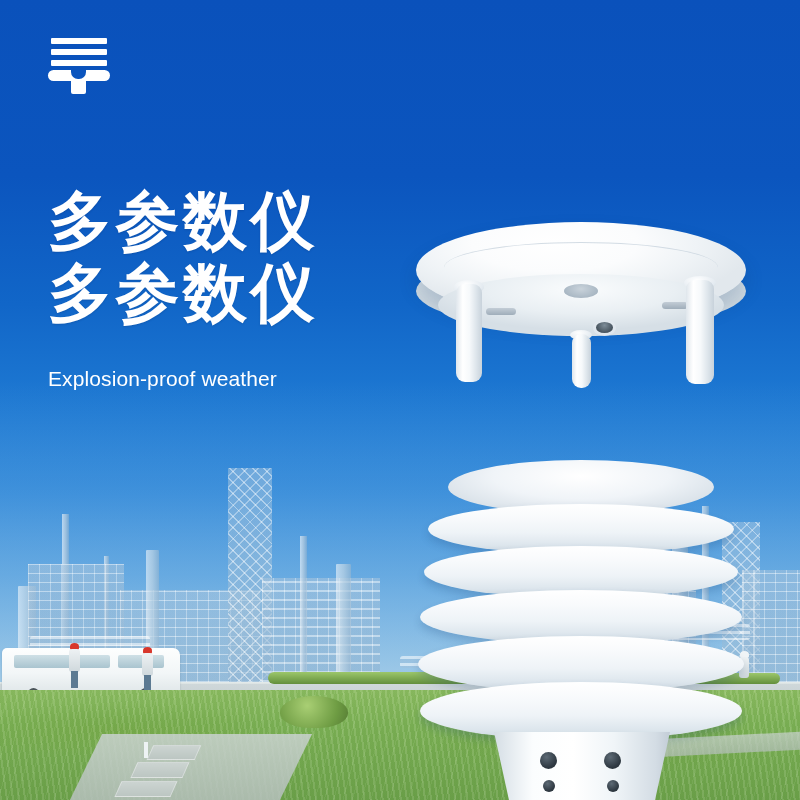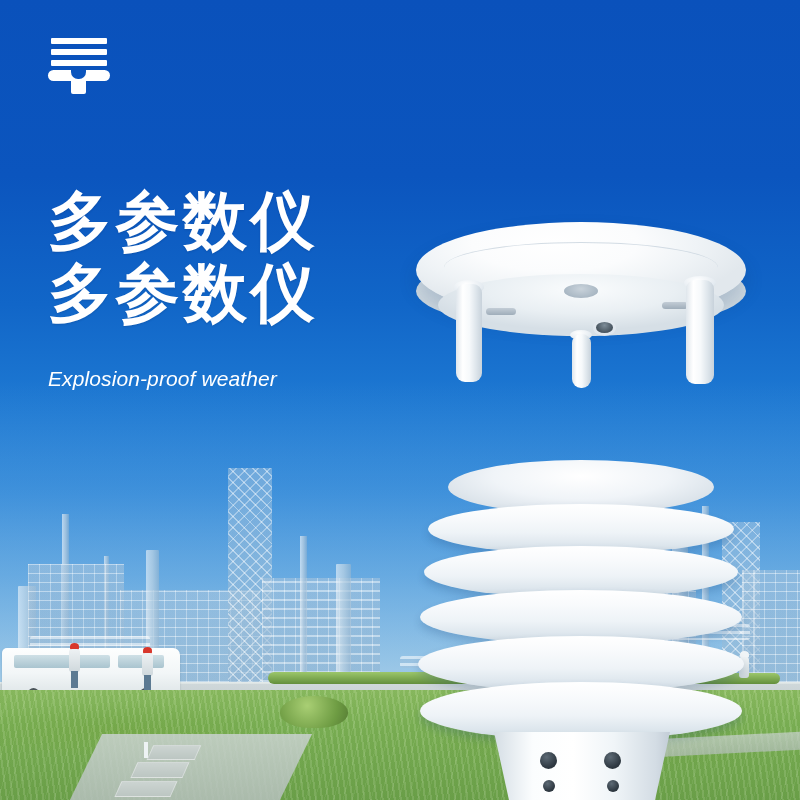--- a/index.html
+++ b/index.html
@@ -61,21 +61,21 @@
   .lm-stem{position:absolute;top:38px;left:23px;width:15px;height:20px;background:#fff;border-radius:0 0 2px 2px;}
   .lm-notch{position:absolute;top:34px;left:23px;width:15px;height:9px;background:#0b55be;border-radius:0 0 7px 7px;}
   .logo-text{color:#fff;font-size:33px;letter-spacing:.22em;font-weight:400;line-height:1;white-space:nowrap;
     font-family:"DejaVu Sans","Liberation Sans",sans-serif;}
 
   
   .headline{position:absolute;left:48px;top:186px;}
   .hl-line{color:#fff;font-size:64px;font-weight:700;line-height:1.12;letter-spacing:.055em;white-space:nowrap;
     font-family:"DejaVu Sans","Liberation Sans",sans-serif;text-shadow:0 1px 2px rgba(0,30,80,.18);}
   .subtitle{position:absolute;left:48px;top:366px;}
-  .sub-line{color:#ffffff;font-size:21px;font-weight:400;line-height:1.28;letter-spacing:.005em;white-space:nowrap;font-style:italic;}
+  .sub-line{color:#ffffff;font-size:21px;font-weight:400;line-height:1.28;letter-spacing:.005em;white-space:nowrap;}
 
   
   .product{position:absolute;left:398px;top:212px;width:372px;height:580px;}
 
   
   .disc{position:absolute;left:18px;top:10px;width:330px;height:96px;border-radius:50%;
     background:
       radial-gradient(ellipse 60% 70% at 42% 22%,#ffffff 0%,#fbfcfd 42%,#eff3f6 72%,#e2e8ed 100%);
     box-shadow:0 10px 18px rgba(20,60,110,.22);}
   .disc-rim{position:absolute;left:18px;top:40px;width:330px;height:78px;border-radius:50%;

